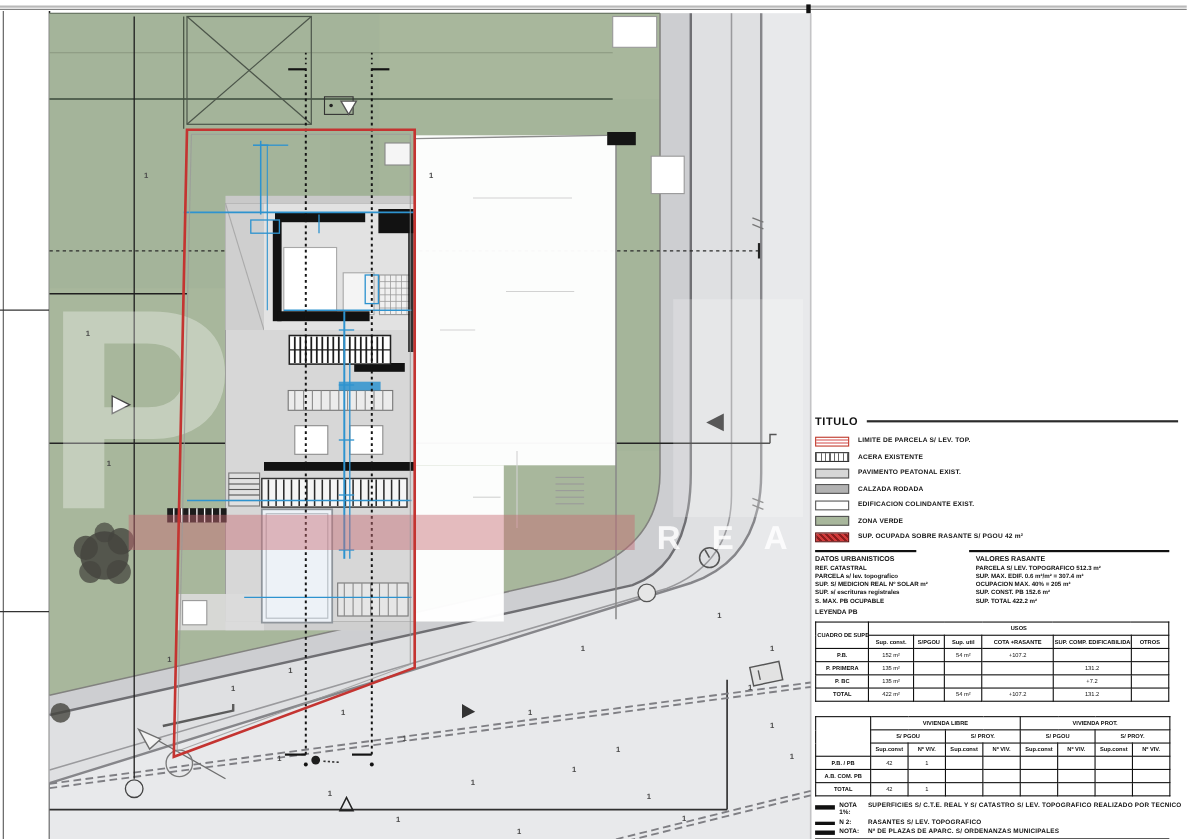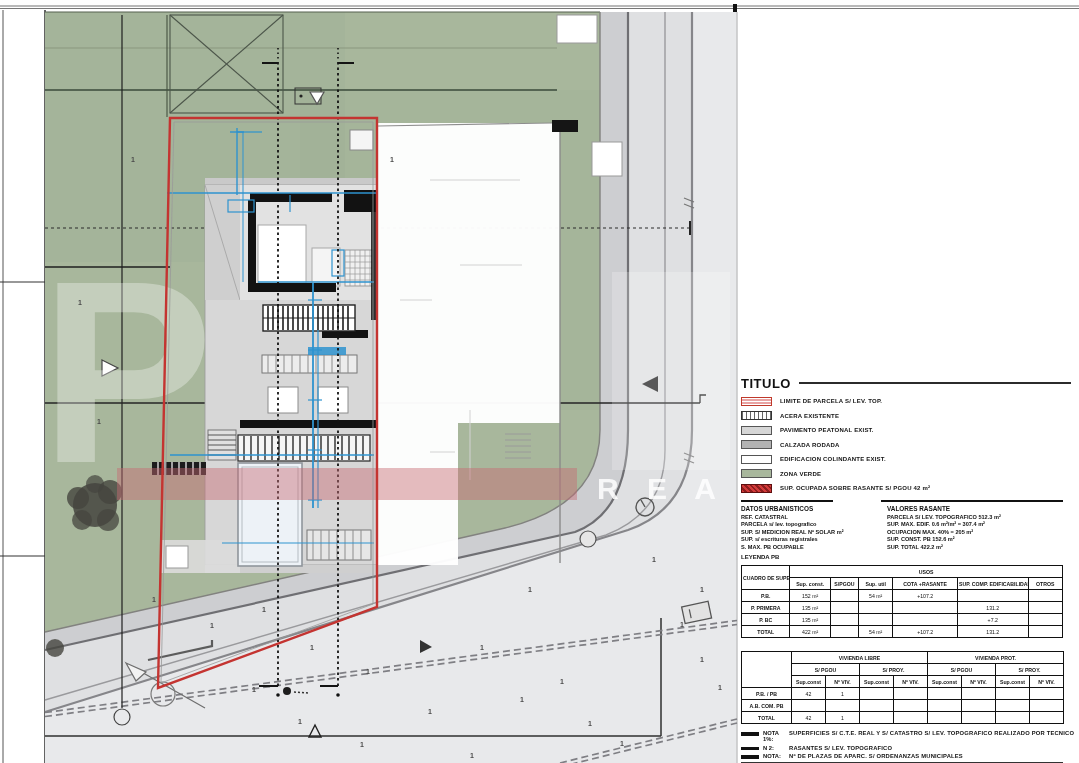--- a/index.html
+++ b/index.html
@@ -5,21 +5,21 @@
   html,body{margin:0;padding:0;background:#fff;font-family:"Liberation Sans",sans-serif;}
   #sheet{position:relative;width:1079px;height:763px;background:#fff;overflow:hidden;}
   #topline1{position:absolute;left:0;top:5px;width:1079px;height:2px;background:#b9b9b9;}
   #topline2{position:absolute;left:0;top:8px;width:1079px;height:1px;background:#777;}
   #plan{position:absolute;left:0;top:0;}
   svg text{font-family:"Liberation Sans",sans-serif;}
 
   
   #panel{position:absolute;left:741px;top:0;width:330px;height:763px;padding-top:378px;box-sizing:border-box;color:#111;}
   .titlerow{display:flex;align-items:center;height:10px;margin-bottom:6px;}
-  .titlerow .t{font-size:13px;font-weight:bold;letter-spacing:.5px;}
+  .titlerow .t{font-size:10px;font-weight:bold;letter-spacing:.5px;}
   .titlerow .tline{flex:1;height:2px;background:#2b2b2b;margin-left:8px;}
   .lrow{display:flex;align-items:center;height:14.5px;}
   .sw{width:31px;height:9px;border:1px solid #555;box-sizing:border-box;margin-right:8px;flex:none;}
   .sw.boundary{border:1.5px solid #c0392b;background:repeating-linear-gradient(0deg,#fff 0 1px,#e9a3a3 1px 3px);}
   .sw.dash{border:1px solid #333;background:repeating-linear-gradient(90deg,#666 0 1px,#fff 1px 4px);}
   .sw.light{background:#d6d6d6;}
   .sw.dark{background:#b2b2b2;}
   .sw.white{background:#fff;}
   .sw.green{background:#a8b79c;}
   .sw.occupied{border:1px solid #5e0e0e;background:repeating-linear-gradient(45deg,#d23a3a 0 2px,#8c1d1d 2px 4px);}

